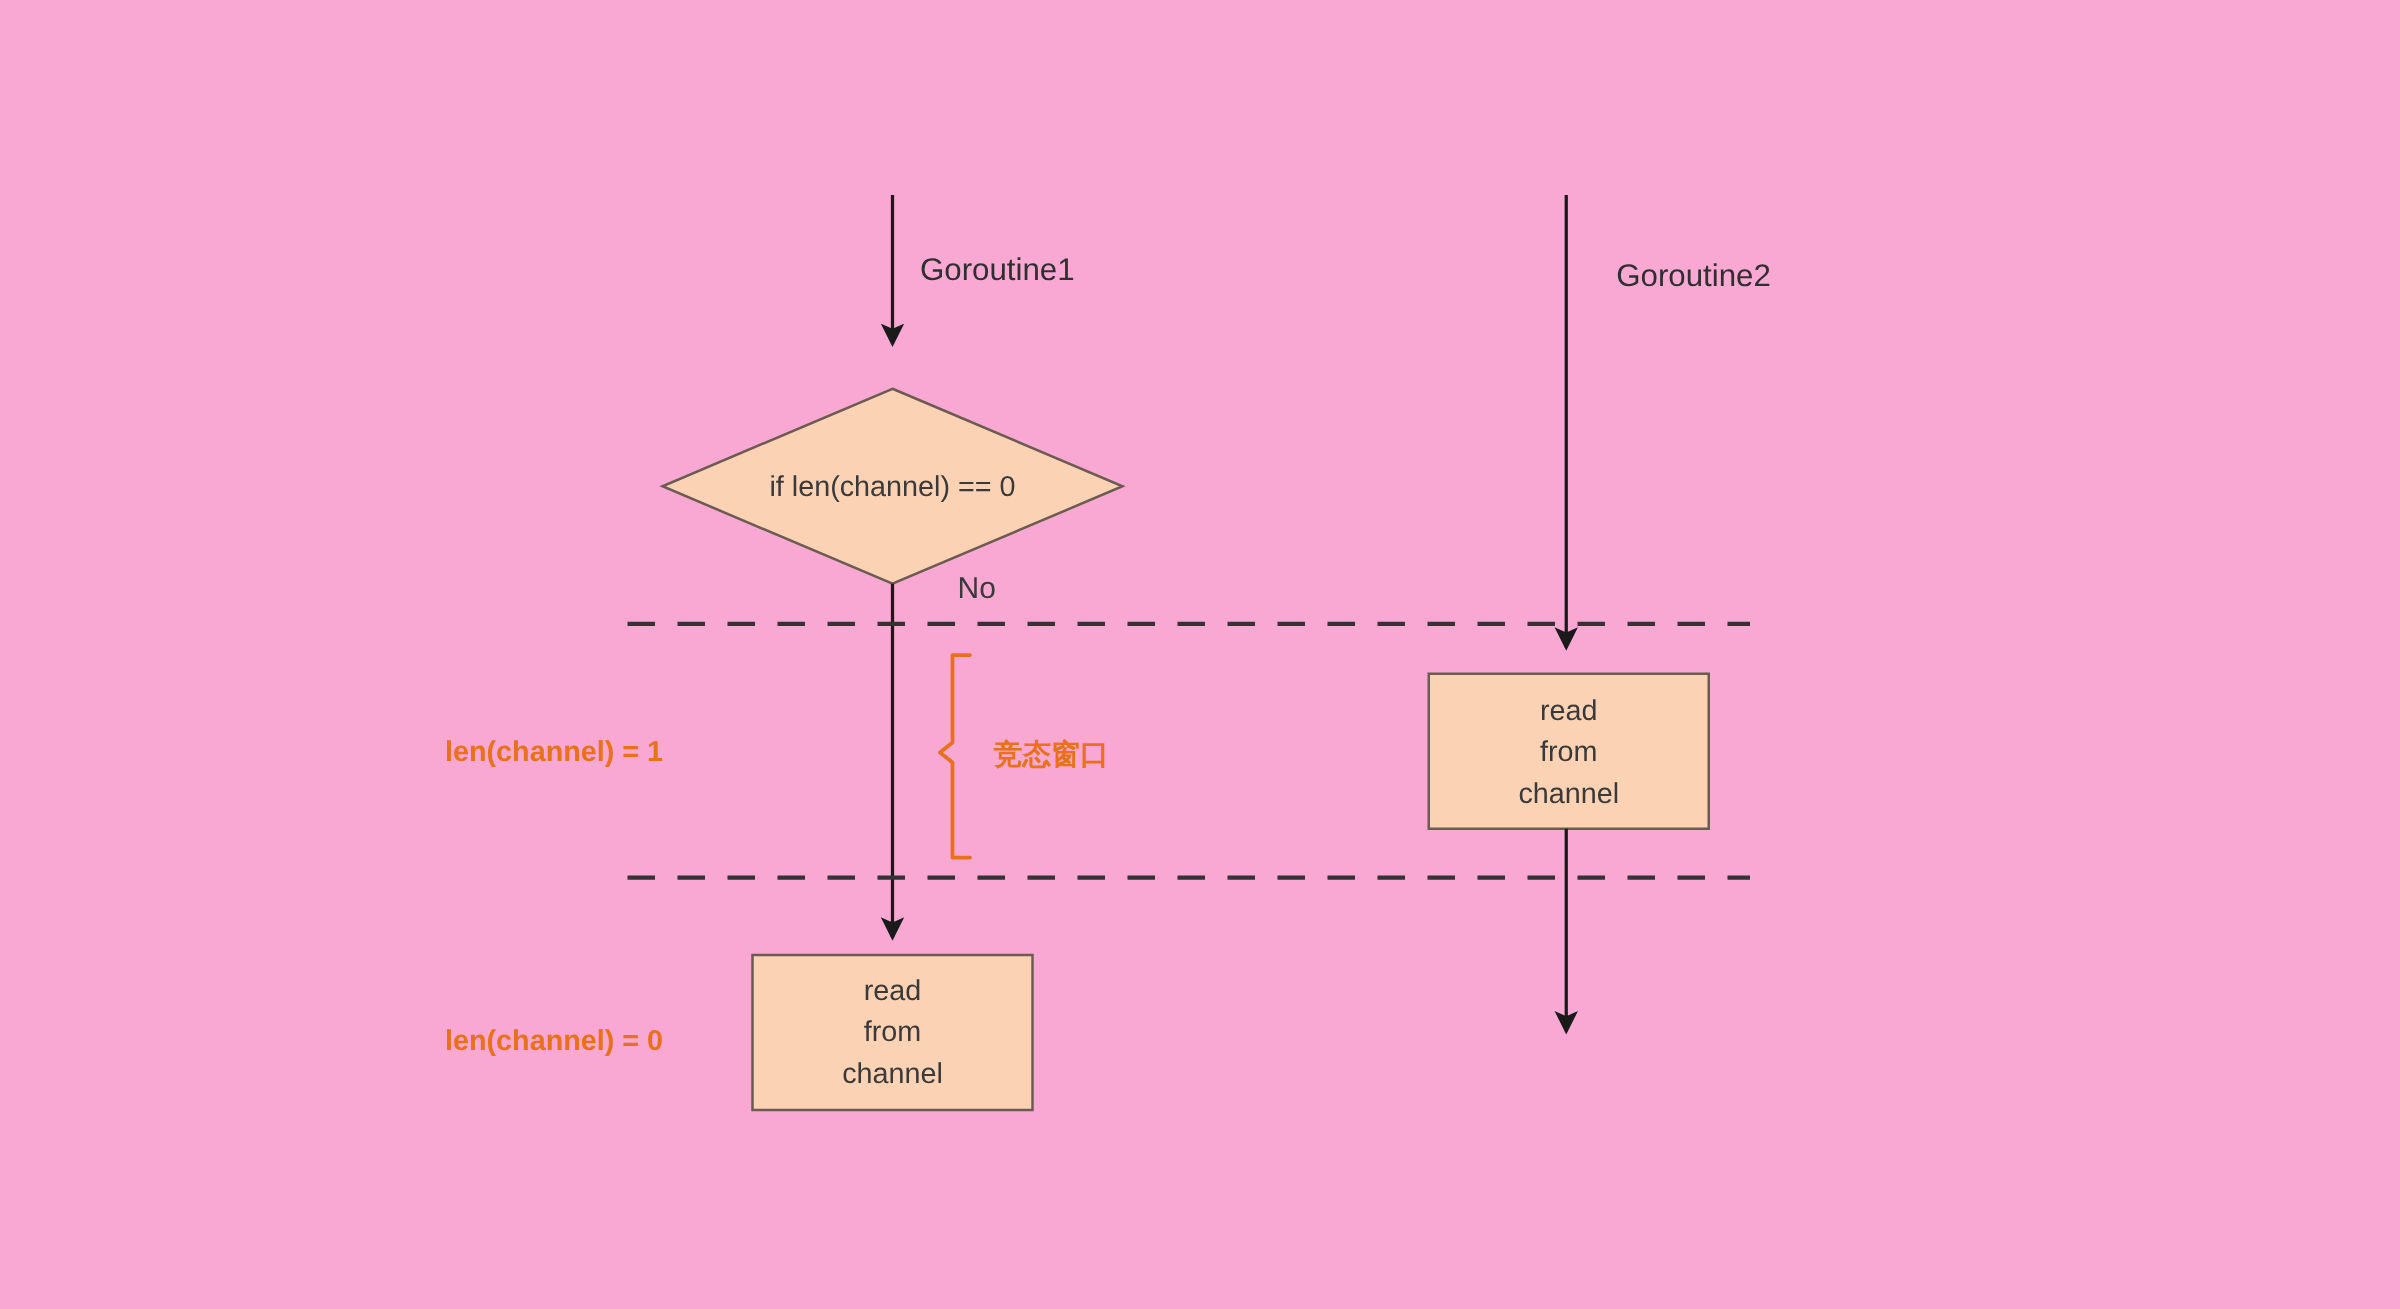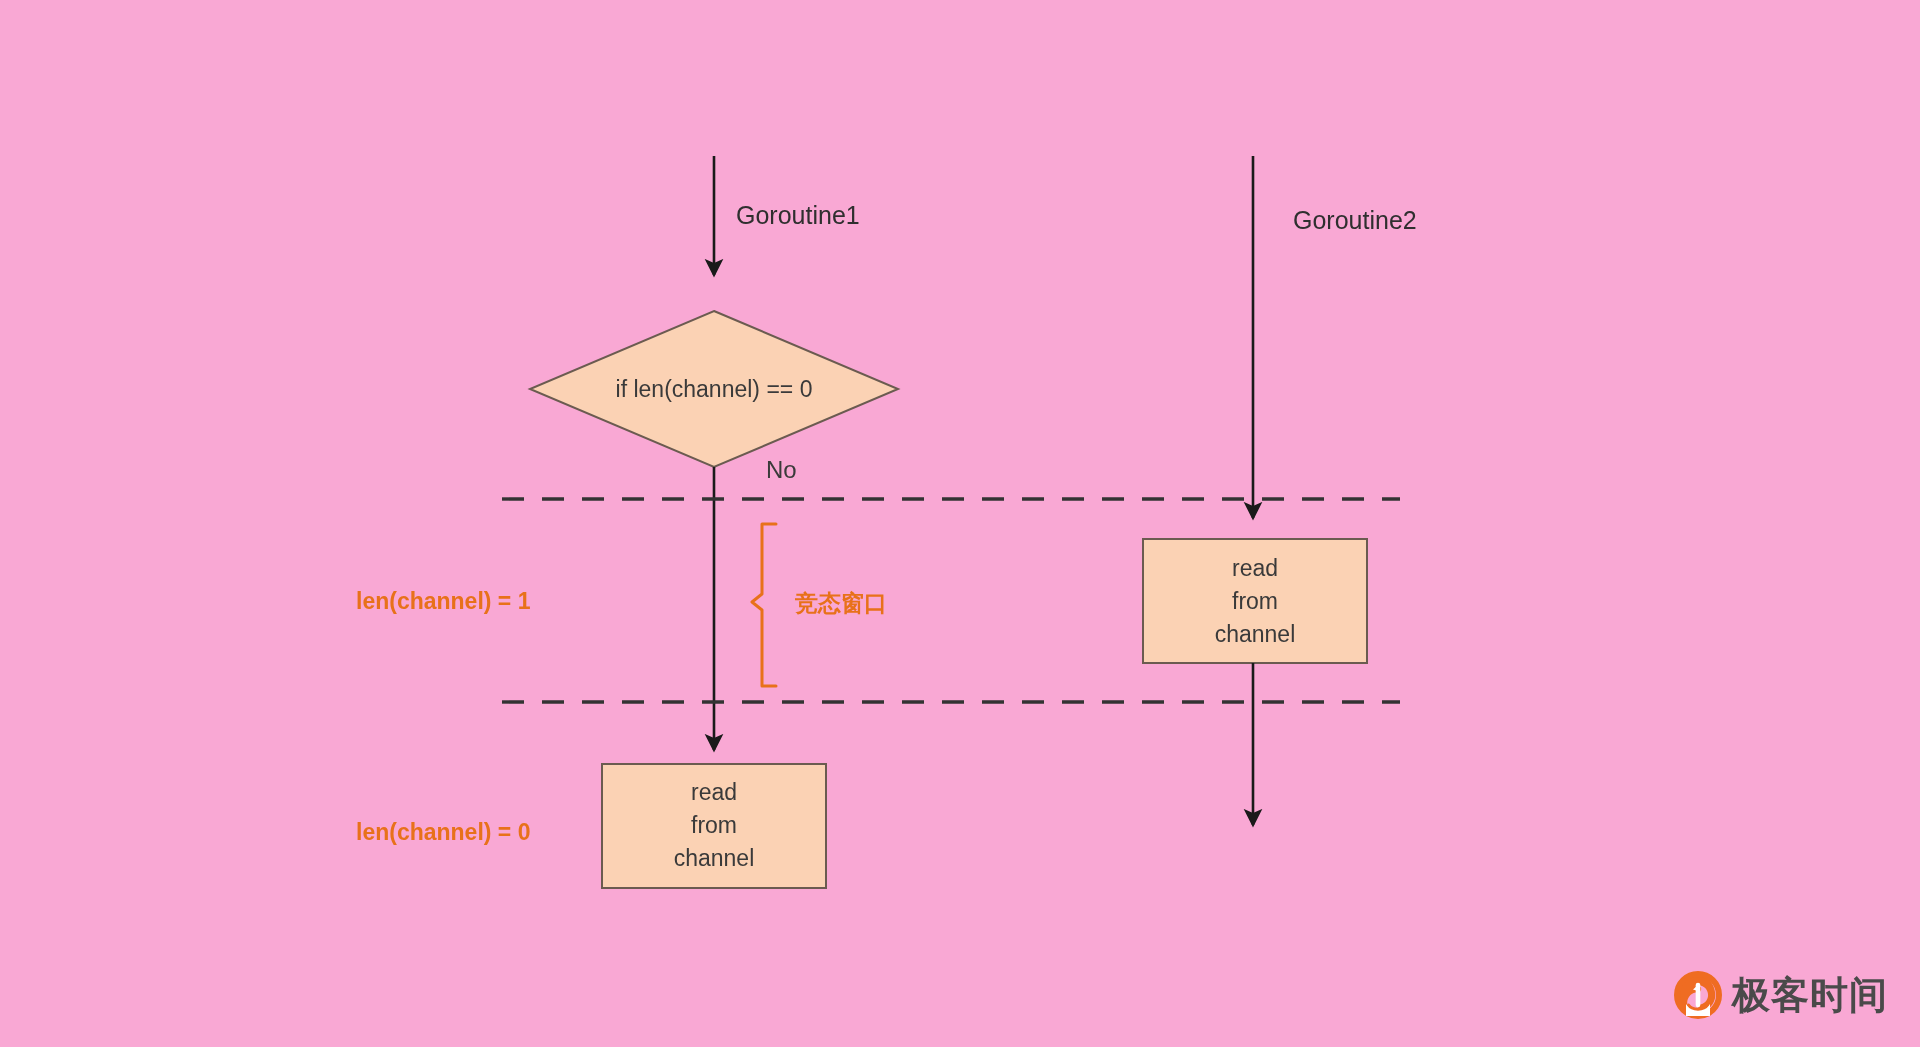--- a/index.html
+++ b/index.html
@@ -118,33 +118,14 @@
     <path d="M 776,524 L 762,524 L 762,594 L 752,602 L 762,610 L 762,686 L 776,686" fill="none" stroke="#e8711a" stroke-width="3" stroke-linecap="round" stroke-linejoin="round"></path>
 
     <text class="annot-text" x="795" y="611" fill="#e8711a">竞态窗口</text>
 
     <text class="annot-text" x="356" y="609" fill="#e8711a">len(channel) = 1</text>
 
     <text class="annot-text" x="356" y="840" fill="#e8711a">len(channel) = 0</text>
 
   </svg>
 
-  <div id="watermark">
-    <div class="wm-mark">
-      <svg viewBox="0 0 48 48" width="48" height="48">
-        <path d="M24 3 C12.4 3 3 12.4 3 24 C3 33.2 8.9 41 17.1 43.8
-                 C14.6 39.6 13.2 35.6 13.2 31.8 C13.2 26 17.9 21.3 23.7 21.3
-                 C25.6 21.3 27.2 19.8 27.2 17.9 C27.2 16 25.6 14.5 23.7 14.5
-                 C18.6 14.5 14.5 18.6 14.5 23.7 L14.5 24
-                 C14.5 18.6 18.9 14.2 24.3 14.2 C29.7 14.2 34.1 18.6 34.1 24
-                 C34.1 29.4 29.7 33.8 24.3 33.8 L24.3 41
-                 C33.7 40.9 41.3 33.3 41.3 23.9 C41.3 14.4 33.6 3 24 3 Z" fill="#ef6c22"></path>
-        <circle cx="24" cy="24" r="21" fill="none" stroke="#ef6c22" stroke-width="6"></circle>
-        <path d="M24 14 L24 34" stroke="#ffffff" stroke-width="4.6" stroke-linecap="round"></path>
-        <path d="M19 18.6 L24 14 L24 20 Z" fill="#ffffff"></path>
-        <path d="M12 33 C16 40 32 40 36 33 L36 45 L12 45 Z" fill="#ffffff"></path>
-        <path d="M14.5 34 C18 39.5 30 39.5 33.5 34" fill="none" stroke="#ef6c22" stroke-width="3" stroke-linecap="round"></path>
-      </svg>
-    </div>
-    <div class="wm-text">极客时间</div>
-  </div>
 
 </div>
 
 </body></html>

